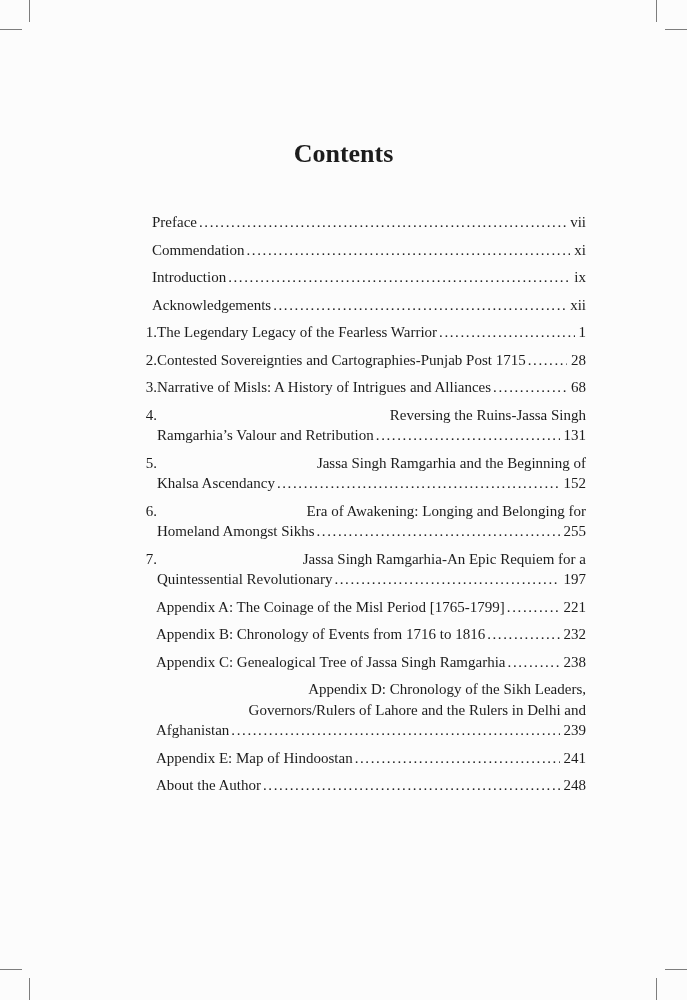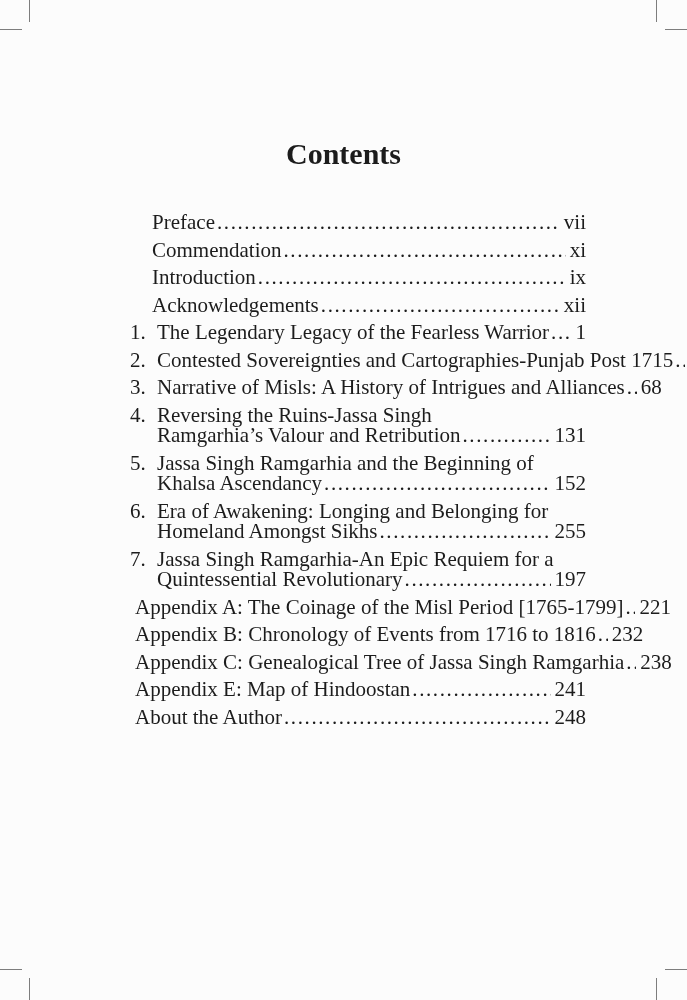--- a/index.html
+++ b/index.html
@@ -22,33 +22,34 @@
   .crop.h{width:22px;height:1px;}
   .tl-v{left:29px;top:0;}      .tl-h{left:0;top:29px;}
   .tr-v{left:656px;top:0;}     .tr-h{left:665px;top:29px;}
   .bl-v{left:29px;top:978px;}  .bl-h{left:0;top:969px;}
   .br-v{left:656px;top:978px;} .br-h{left:665px;top:969px;}
 
   .title{
     position:absolute;top:136px;left:0;width:100%;
     margin:0;
     text-align:center;
-    font-size:30px;line-height:36px;font-weight:bold;
+    font-size:26px;line-height:36px;font-weight:bold;
   }
   .toc{
     position:absolute;left:130px;top:212px;width:456px;
   }
   .entry{
     display:flex;
-    font-size:21px;line-height:20.5px;
+    font-size:15px;line-height:20.5px;
     margin-bottom:7px;
+    text-align:right;
   }
   .entry:last-child{margin-bottom:0;}
   .entry.style-front{padding-left:22px;}
-  .entry.style-back{padding-left:5px;}
+  .entry.style-back{padding-left:5px;margin-left:21px;}
   .entry .num{flex:none;width:27px;}
   .entry .body{flex:1 1 auto;min-width:0;}
   .line.dotted{display:flex;align-items:baseline;}
   .line .label{white-space:nowrap;}
   .dots{
     flex:1 1 auto;min-width:10px;
     overflow:hidden;white-space:nowrap;
     margin-left:2px;margin-right:4px;
   }
   .dots::after{
@@ -205,20 +206,31 @@
         <div class="body">
           <div class="line dotted">
             <span class="label">Appendix C: Genealogical Tree of Jassa Singh Ramgarhia</span>
             <span class="dots"></span>
             <span class="pg">238</span>
           </div>
         </div>
       </div>
       <div class="entry style-back">
         <div class="body">
+          <div class="line plain">Appendix D: Chronology of the Sikh Leaders,</div>
+          <div class="line plain">Governors/Rulers of Lahore and the Rulers in Delhi and</div>
+          <div class="line dotted">
+            <span class="label">Afghanistan</span>
+            <span class="dots"></span>
+            <span class="pg">239</span>
+          </div>
+        </div>
+      </div>
+      <div class="entry style-back">
+        <div class="body">
           <div class="line dotted">
             <span class="label">Appendix E: Map of Hindoostan</span>
             <span class="dots"></span>
             <span class="pg">241</span>
           </div>
         </div>
       </div>
       <div class="entry style-back">
         <div class="body">
           <div class="line dotted">

